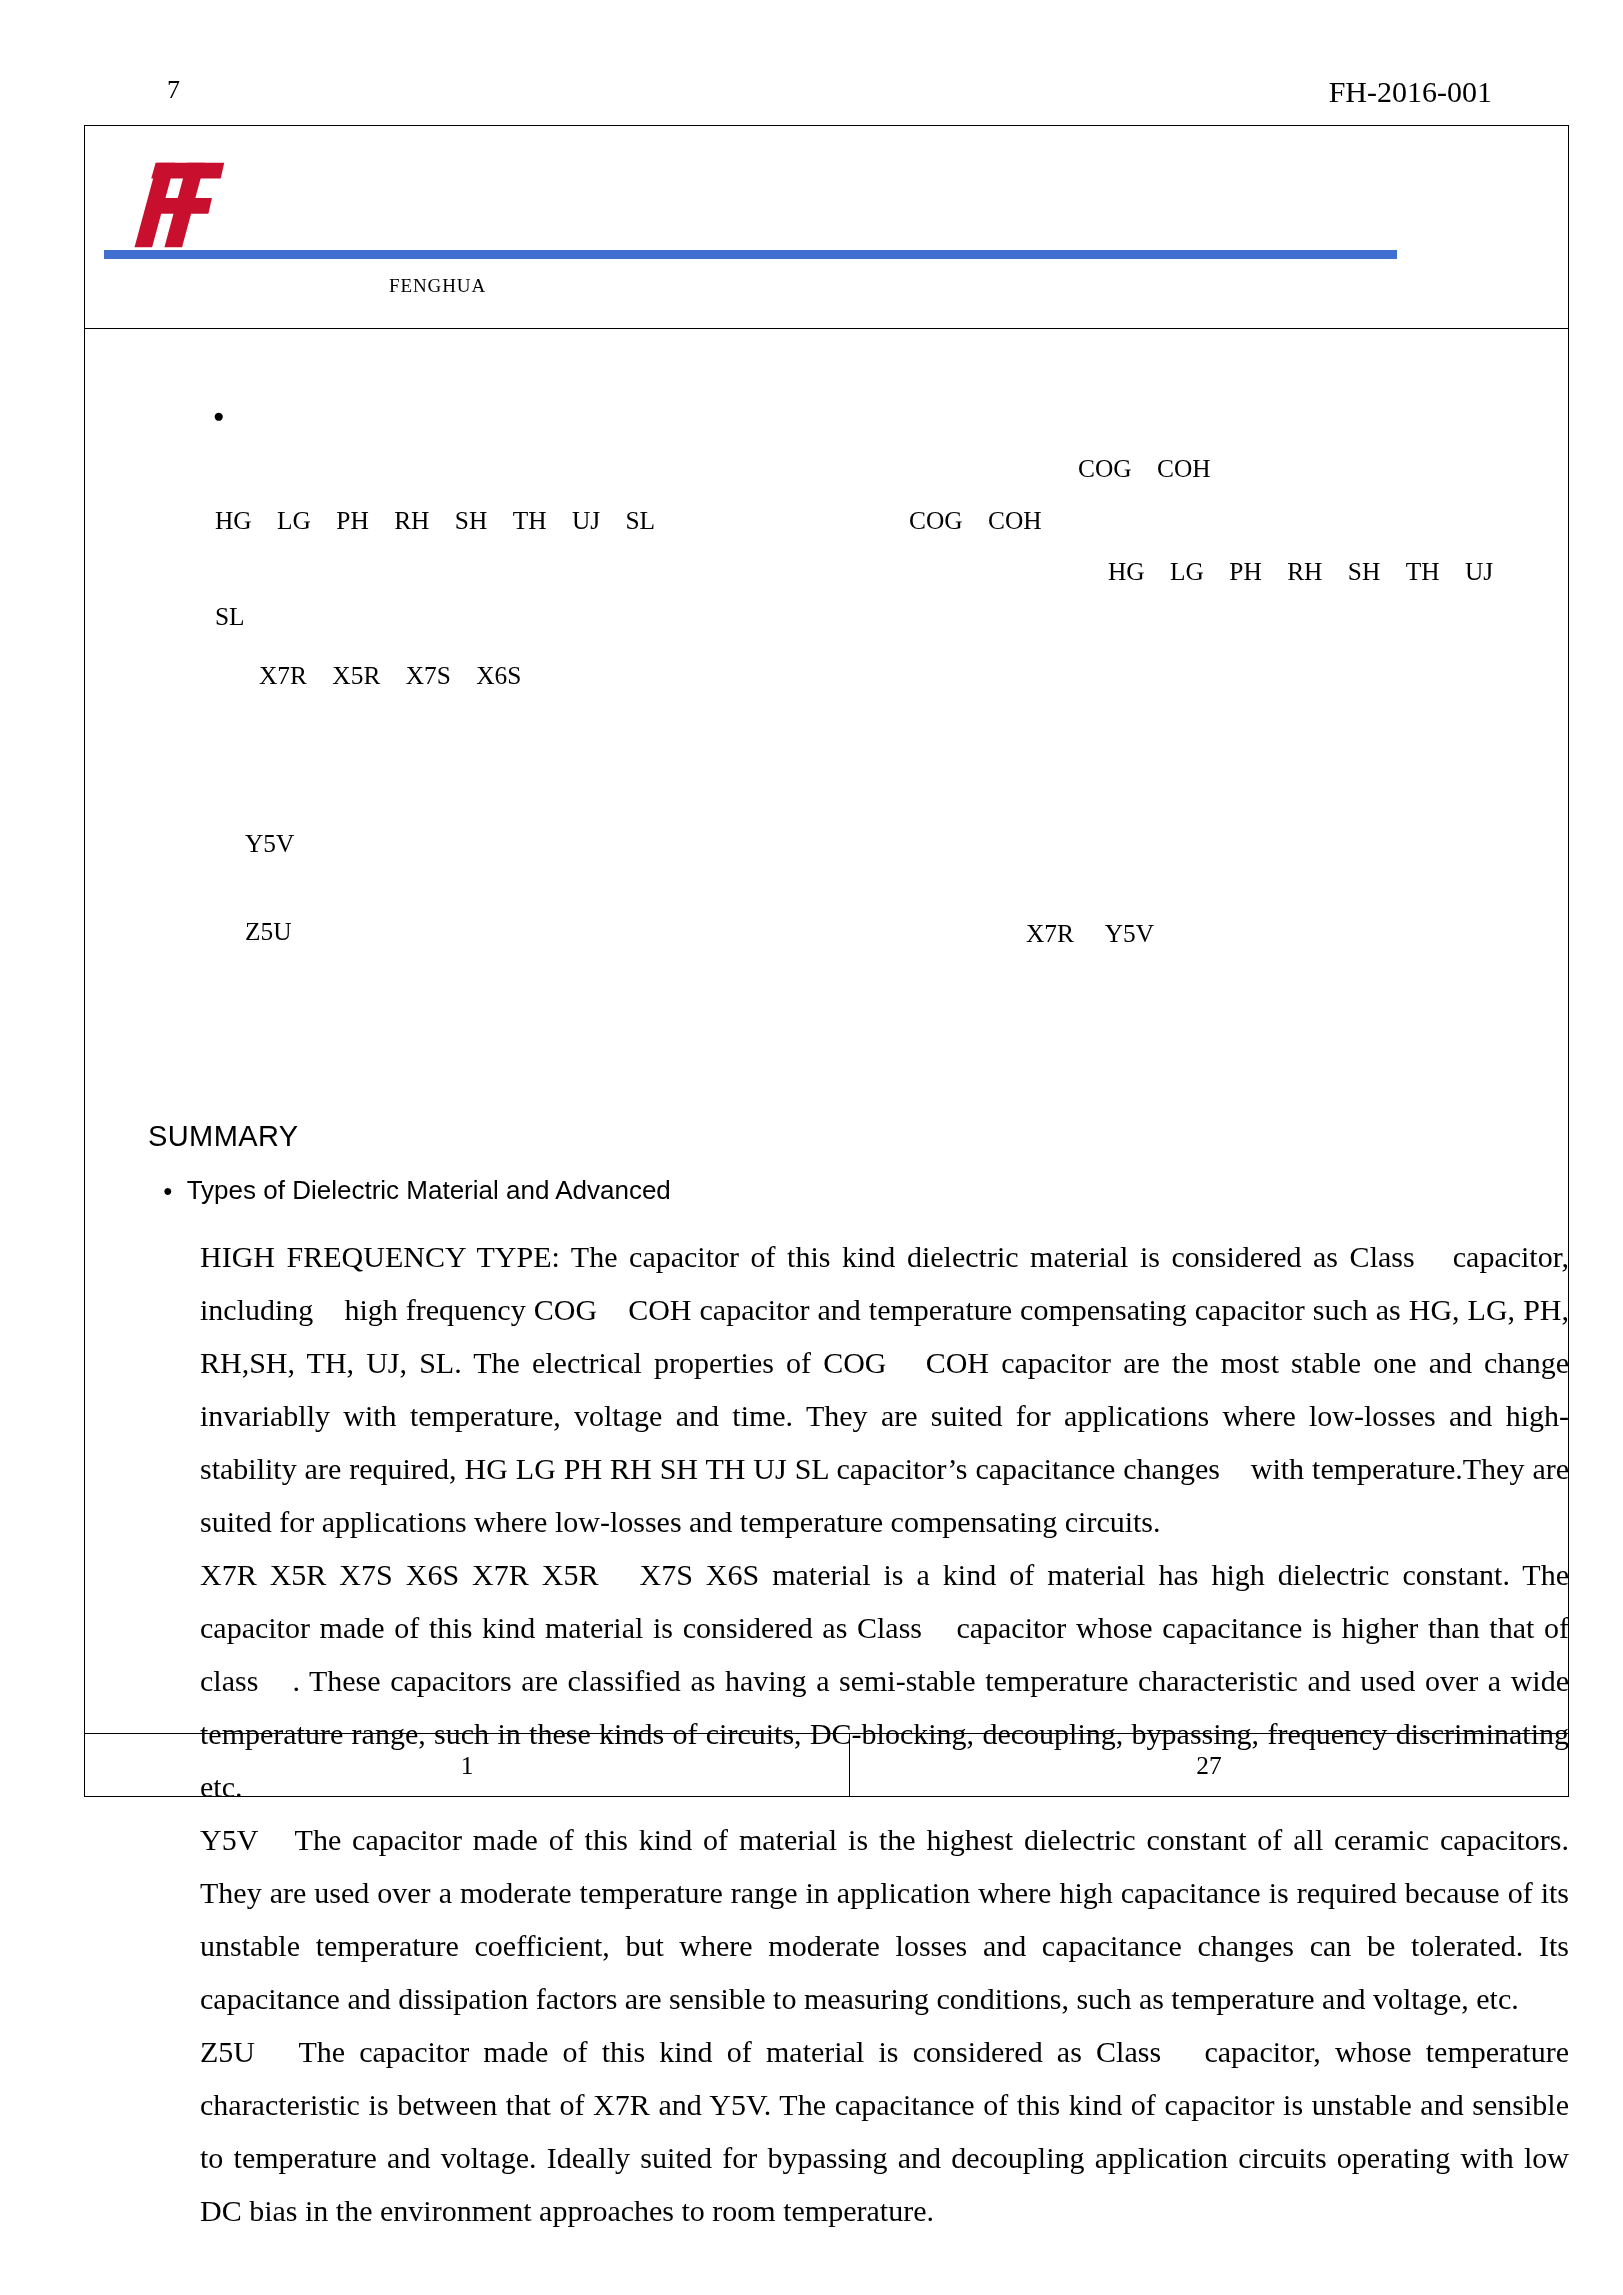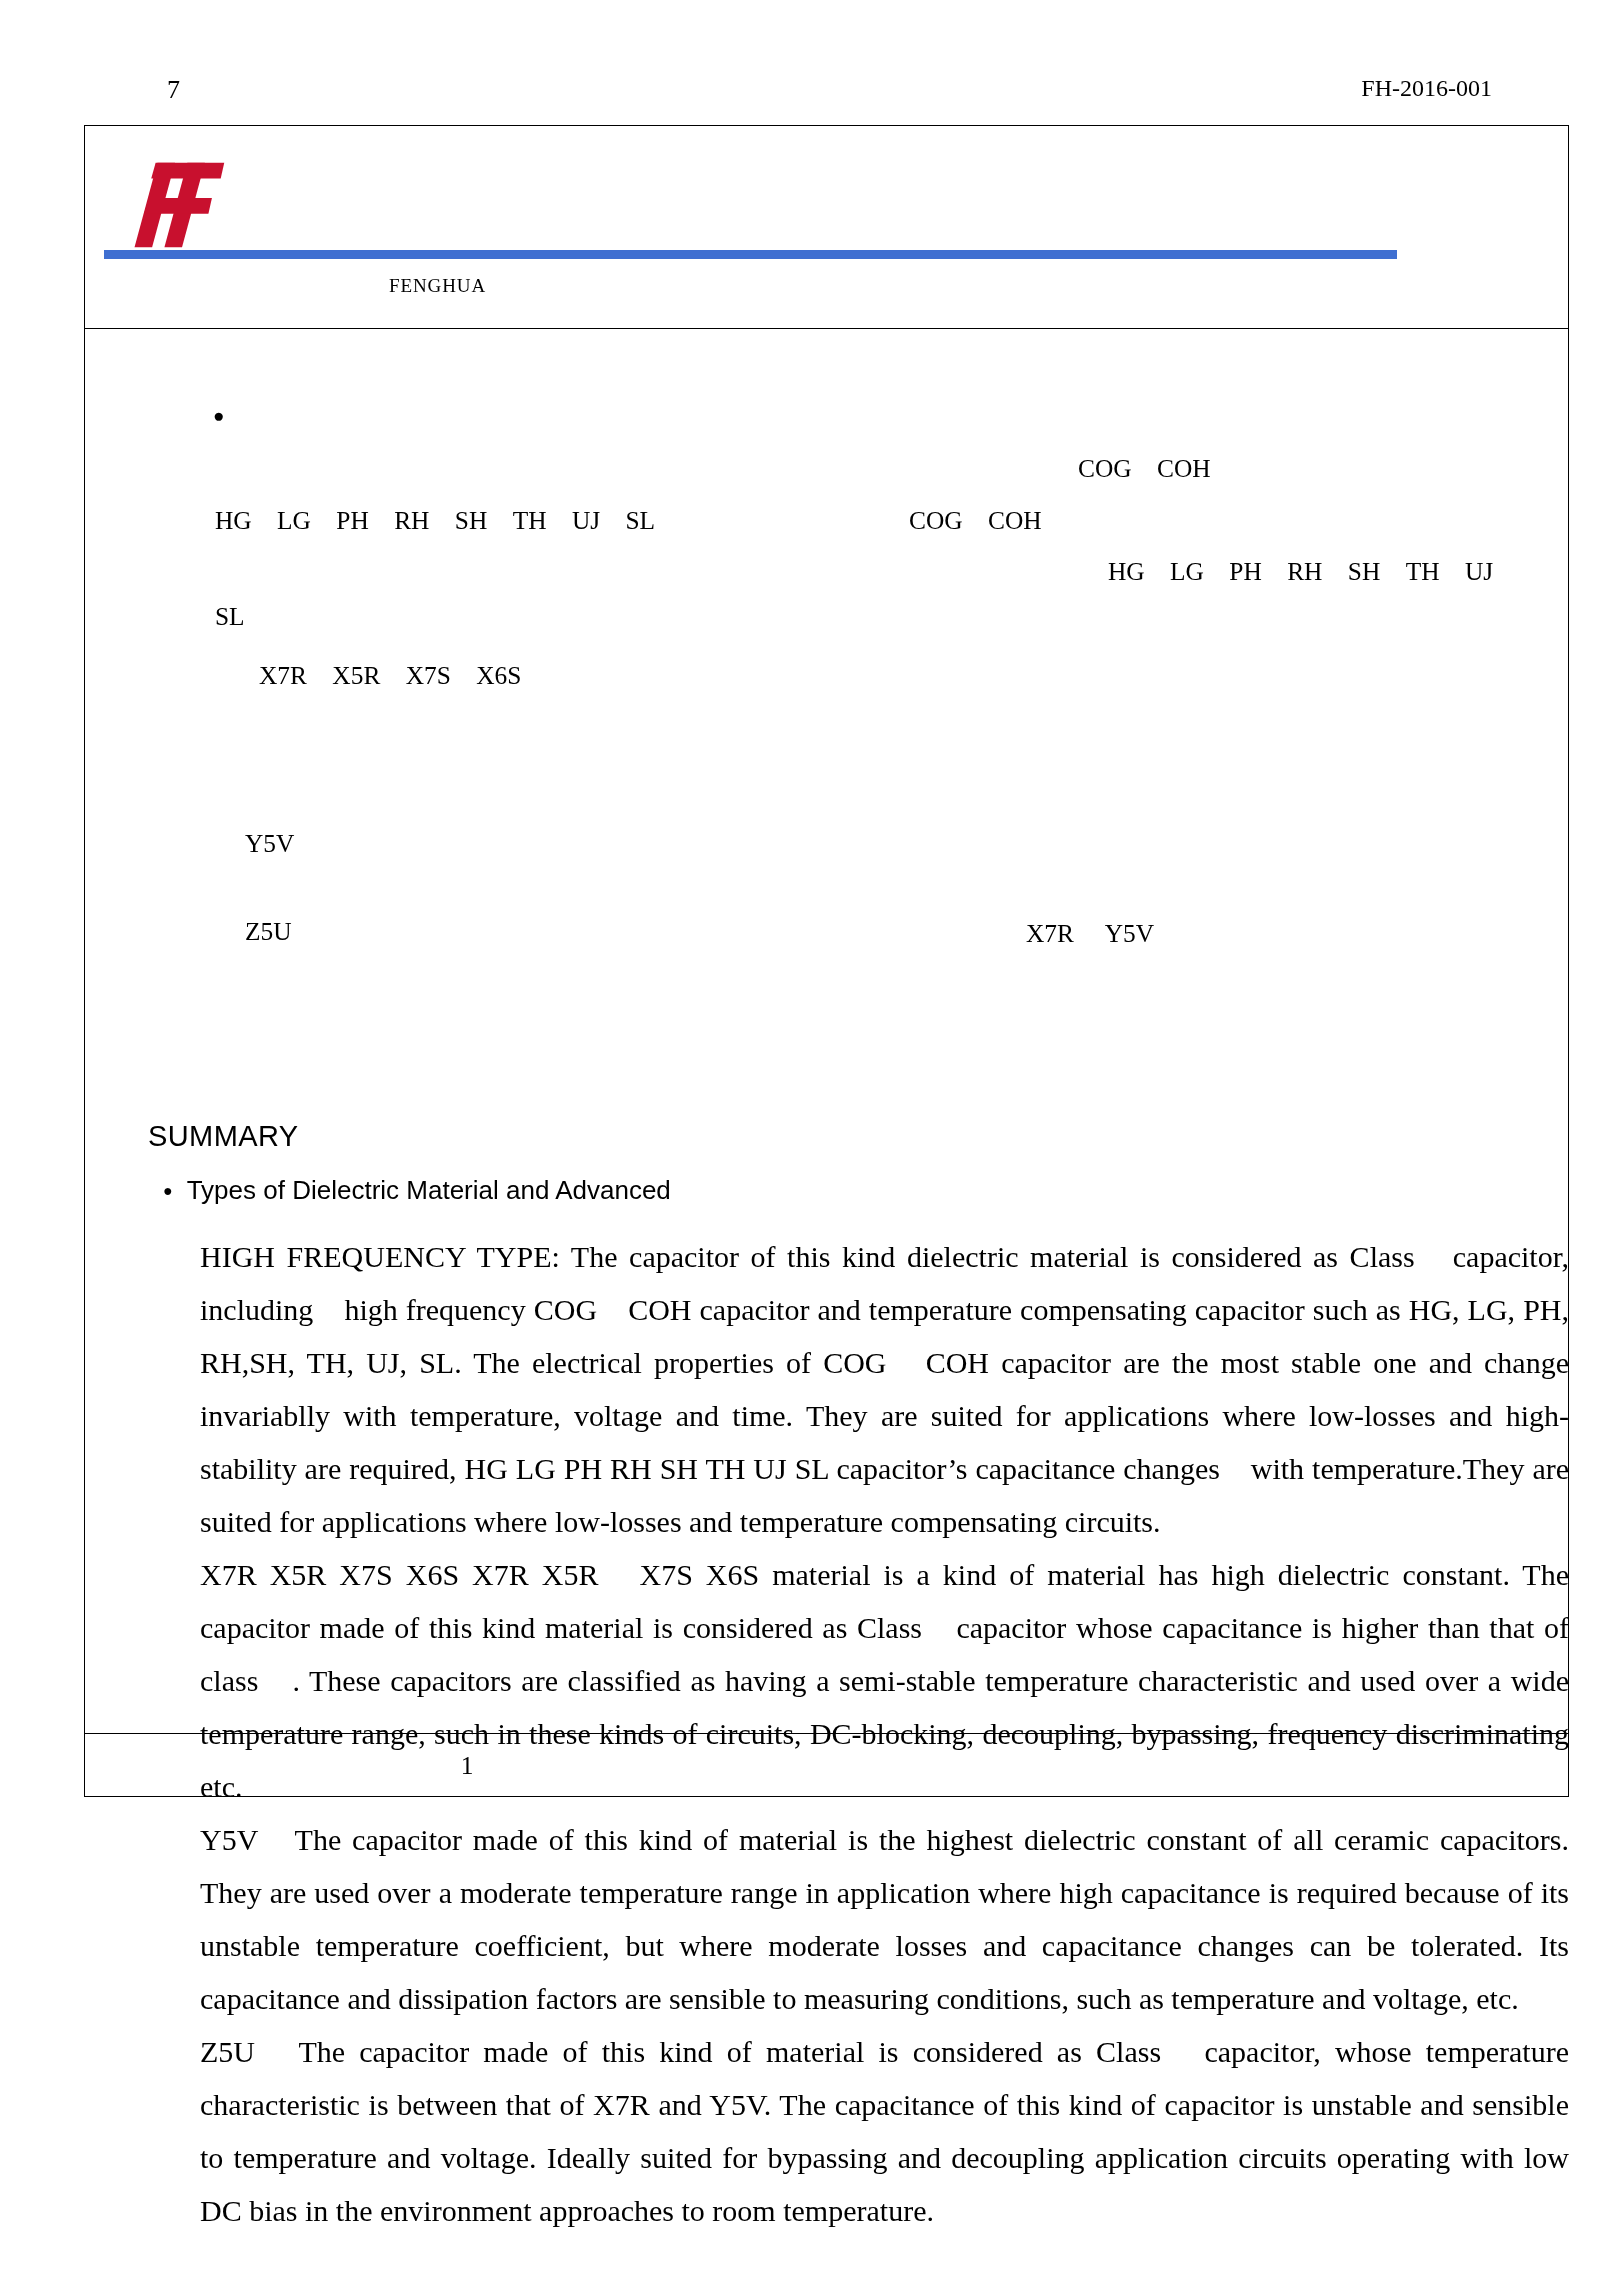--- a/index.html
+++ b/index.html
@@ -10,21 +10,21 @@
     font-family: "Liberation Serif", serif;
   }
   .page { position: relative; width: 1623px; height: 2295px; overflow: hidden; }
 
   
   .top-row {
     position: absolute; top: 75px; left: 167px; right: 131px;
     display: flex; justify-content: space-between;
     font-size: 26px;
   }
-  .doc-number { font-size: 24px; }
+  .doc-number { font-size: 30px; }
 
   
   .doc-box {
     position: absolute; left: 84px; top: 125px;
     width: 1485px; height: 1672px;
     border: 1.8px solid #000;
   }
 
   
   .logo { position: absolute; left: 46px; top: 35px; width: 95px; height: 88px; }
@@ -119,17 +119,18 @@
 
     <div class="paragraphs">
       <p>HIGH FREQUENCY TYPE: The capacitor of this kind dielectric material is considered as Class　capacitor, including　high frequency COG　COH capacitor and temperature compensating capacitor such as HG, LG, PH, RH,SH, TH, UJ, SL. The electrical properties of COG　COH capacitor are the most stable one and change invariablly with temperature, voltage and time. They are suited for applications where low-losses and high-stability are required, HG LG PH RH SH TH UJ SL capacitor’s capacitance changes　with temperature.They are suited for applications where low-losses and temperature compensating circuits.</p>
       <p>X7R X5R X7S X6S X7R X5R　X7S X6S material is a kind of material has high dielectric constant. The capacitor made of this kind material is considered as Class　capacitor whose capacitance is higher than that of class　. These capacitors are classified as having a semi-stable temperature characteristic and used over a wide temperature range, such in these kinds of circuits, DC-blocking, decoupling, bypassing, frequency discriminating etc.</p>
       <p>Y5V　The capacitor made of this kind of material is the highest dielectric constant of all ceramic capacitors. They are used over a moderate temperature range in application where high capacitance is required because of its unstable temperature coefficient, but where moderate losses and capacitance changes can be tolerated. Its capacitance and dissipation factors are sensible to measuring conditions, such as temperature and voltage, etc.</p>
       <p>Z5U　The capacitor made of this kind of material is considered as Class　capacitor, whose temperature characteristic is between that of X7R and Y5V. The capacitance of this kind of capacitor is unstable and sensible to temperature and voltage. Ideally suited for bypassing and decoupling application circuits operating with low DC bias in the environment approaches to room temperature.</p>
     </div>
 
     <div class="footer">
       <div class="cell cell-left">1</div>
+      <div class="cell cell-right">27</div>
     </div>
 
   </div>
 </div>
 
 
 </body></html>

